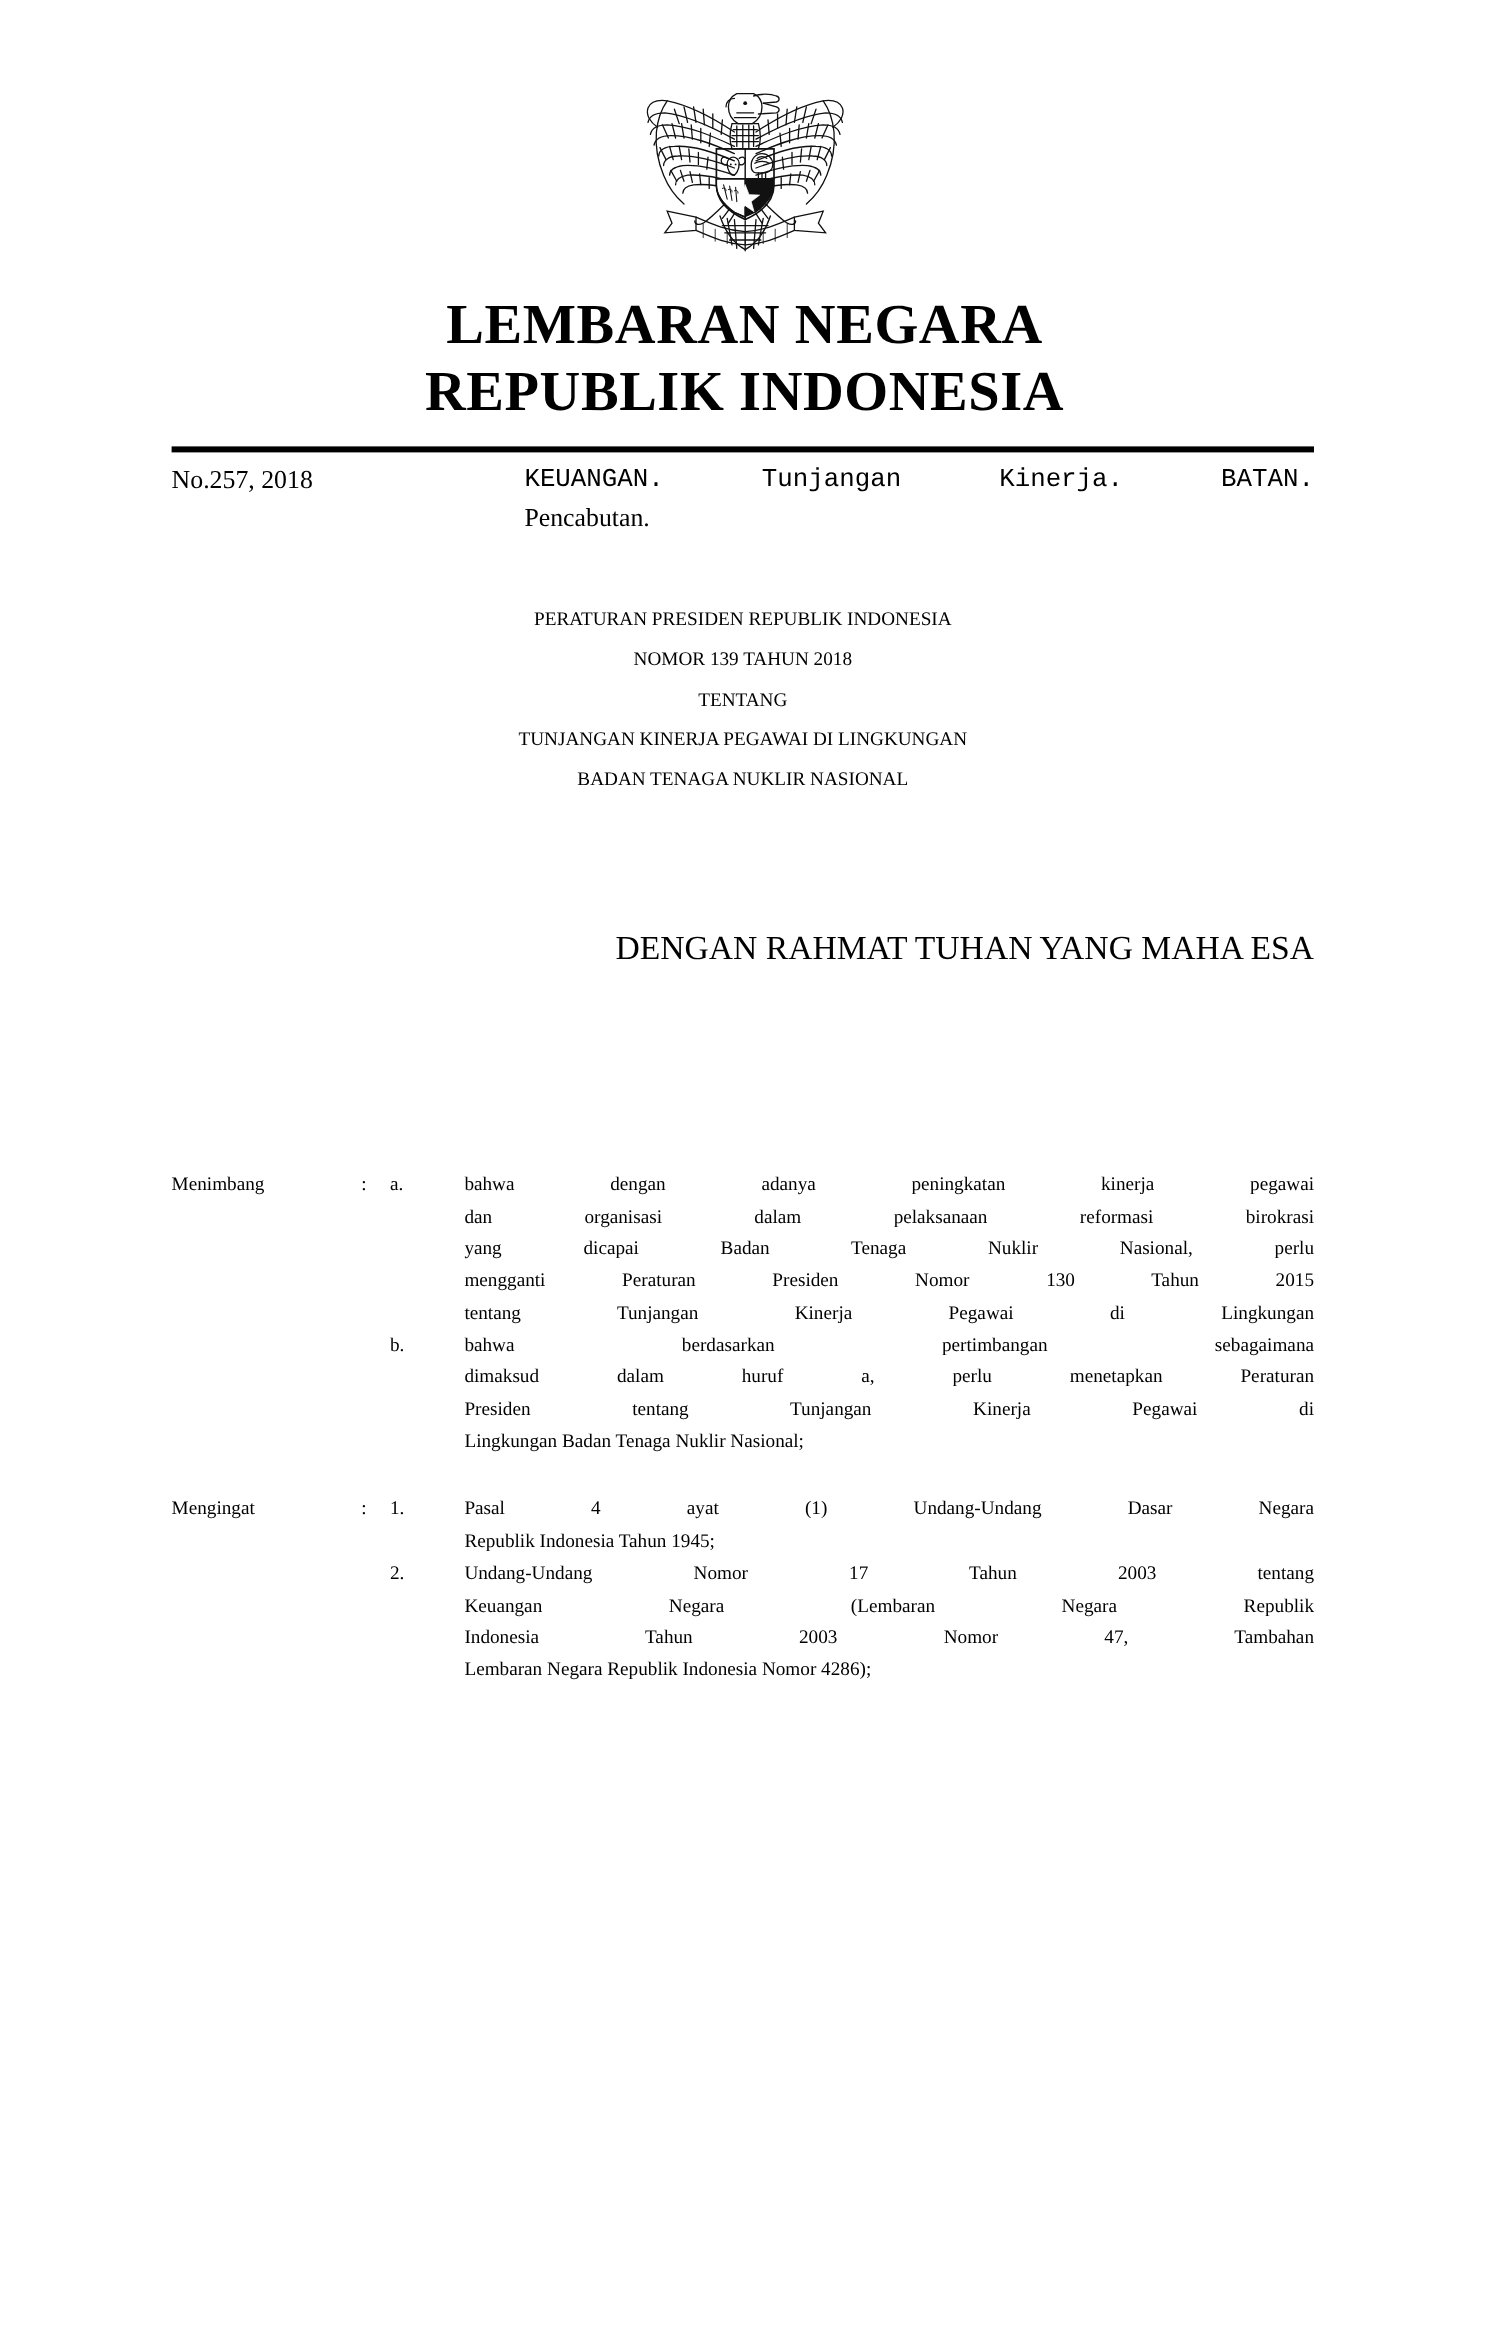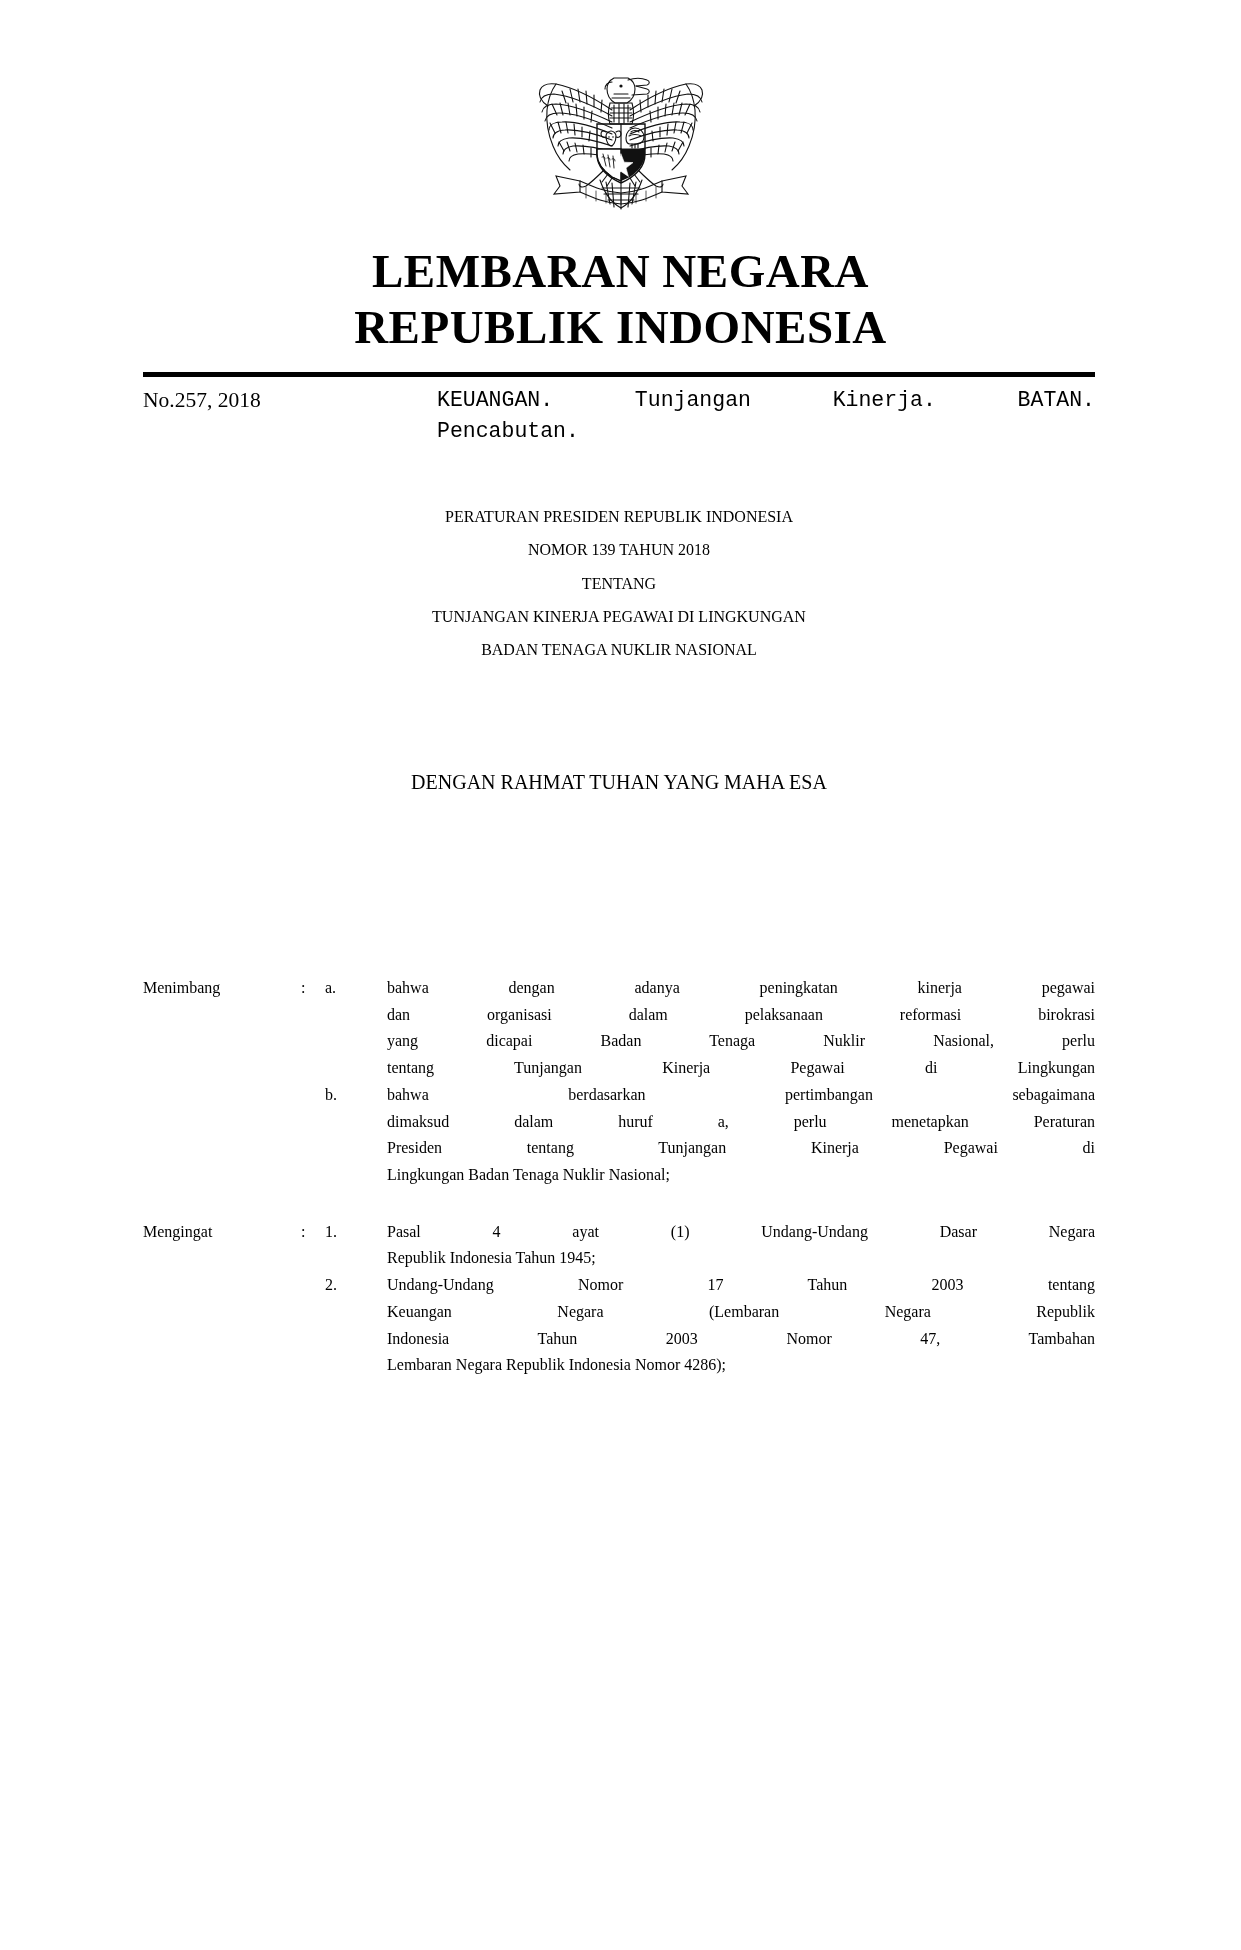--- a/index.html
+++ b/index.html
@@ -82,42 +82,41 @@
   }
   .catalog .cat-subj .jline {
     display: block;
     text-align: justify;
     text-align-last: justify;
     font-family: Liberation Mono, monospace;
   }
   .catalog .cat-subj .jlast {
     display: block;
     text-align: left;
-    font-family: Liberation Mono, monospace;
   }
 
   
   .title-block {
     position: absolute;
     top: 500px;
     left: 143px;
     width: 952px;
     text-align: center;
     font-size: 16px;
     line-height: 2.08;
   }
   .title-block div { white-space: nowrap; }
 
   .invocation {
     position: absolute;
     top: 762px;
     left: 143px;
     width: 952px;
-    text-align: center;
-    font-size: 20px;
+    text-align: right;
+    font-size: 28px;
     line-height: 2.08;
   }
   .presiden-line {
     position: absolute;
     top: 847px;
     left: 143px;
     width: 952px;
     text-align: center;
     font-size: 21.5px;
     line-height: 2.08;
@@ -298,20 +297,21 @@
   <div class="clauses" id="clauses">
       <div class="clause-group">
         <div class="clause-row">
           <div class="cl-label">Menimbang</div>
           <div class="cl-colon">:</div>
           <div class="cl-marker">a.</div>
           <div class="cl-text">
             <span class="jl">bahwa dengan adanya peningkatan kinerja pegawai</span>
             <span class="jl">dan organisasi dalam pelaksanaan reformasi birokrasi</span>
             <span class="jl">yang dicapai Badan Tenaga Nuklir Nasional, perlu</span>
+            <span class="jl">mengganti Peraturan Presiden Nomor 130 Tahun 2015</span>
             <span class="jl">tentang Tunjangan Kinerja Pegawai di Lingkungan</span>
           </div>
         </div>
         <div class="clause-row">
           <div class="cl-label"></div>
           <div class="cl-colon"></div>
           <div class="cl-marker">b.</div>
           <div class="cl-text">
             <span class="jl">bahwa berdasarkan pertimbangan sebagaimana</span>
             <span class="jl">dimaksud dalam huruf a, perlu menetapkan Peraturan</span>

